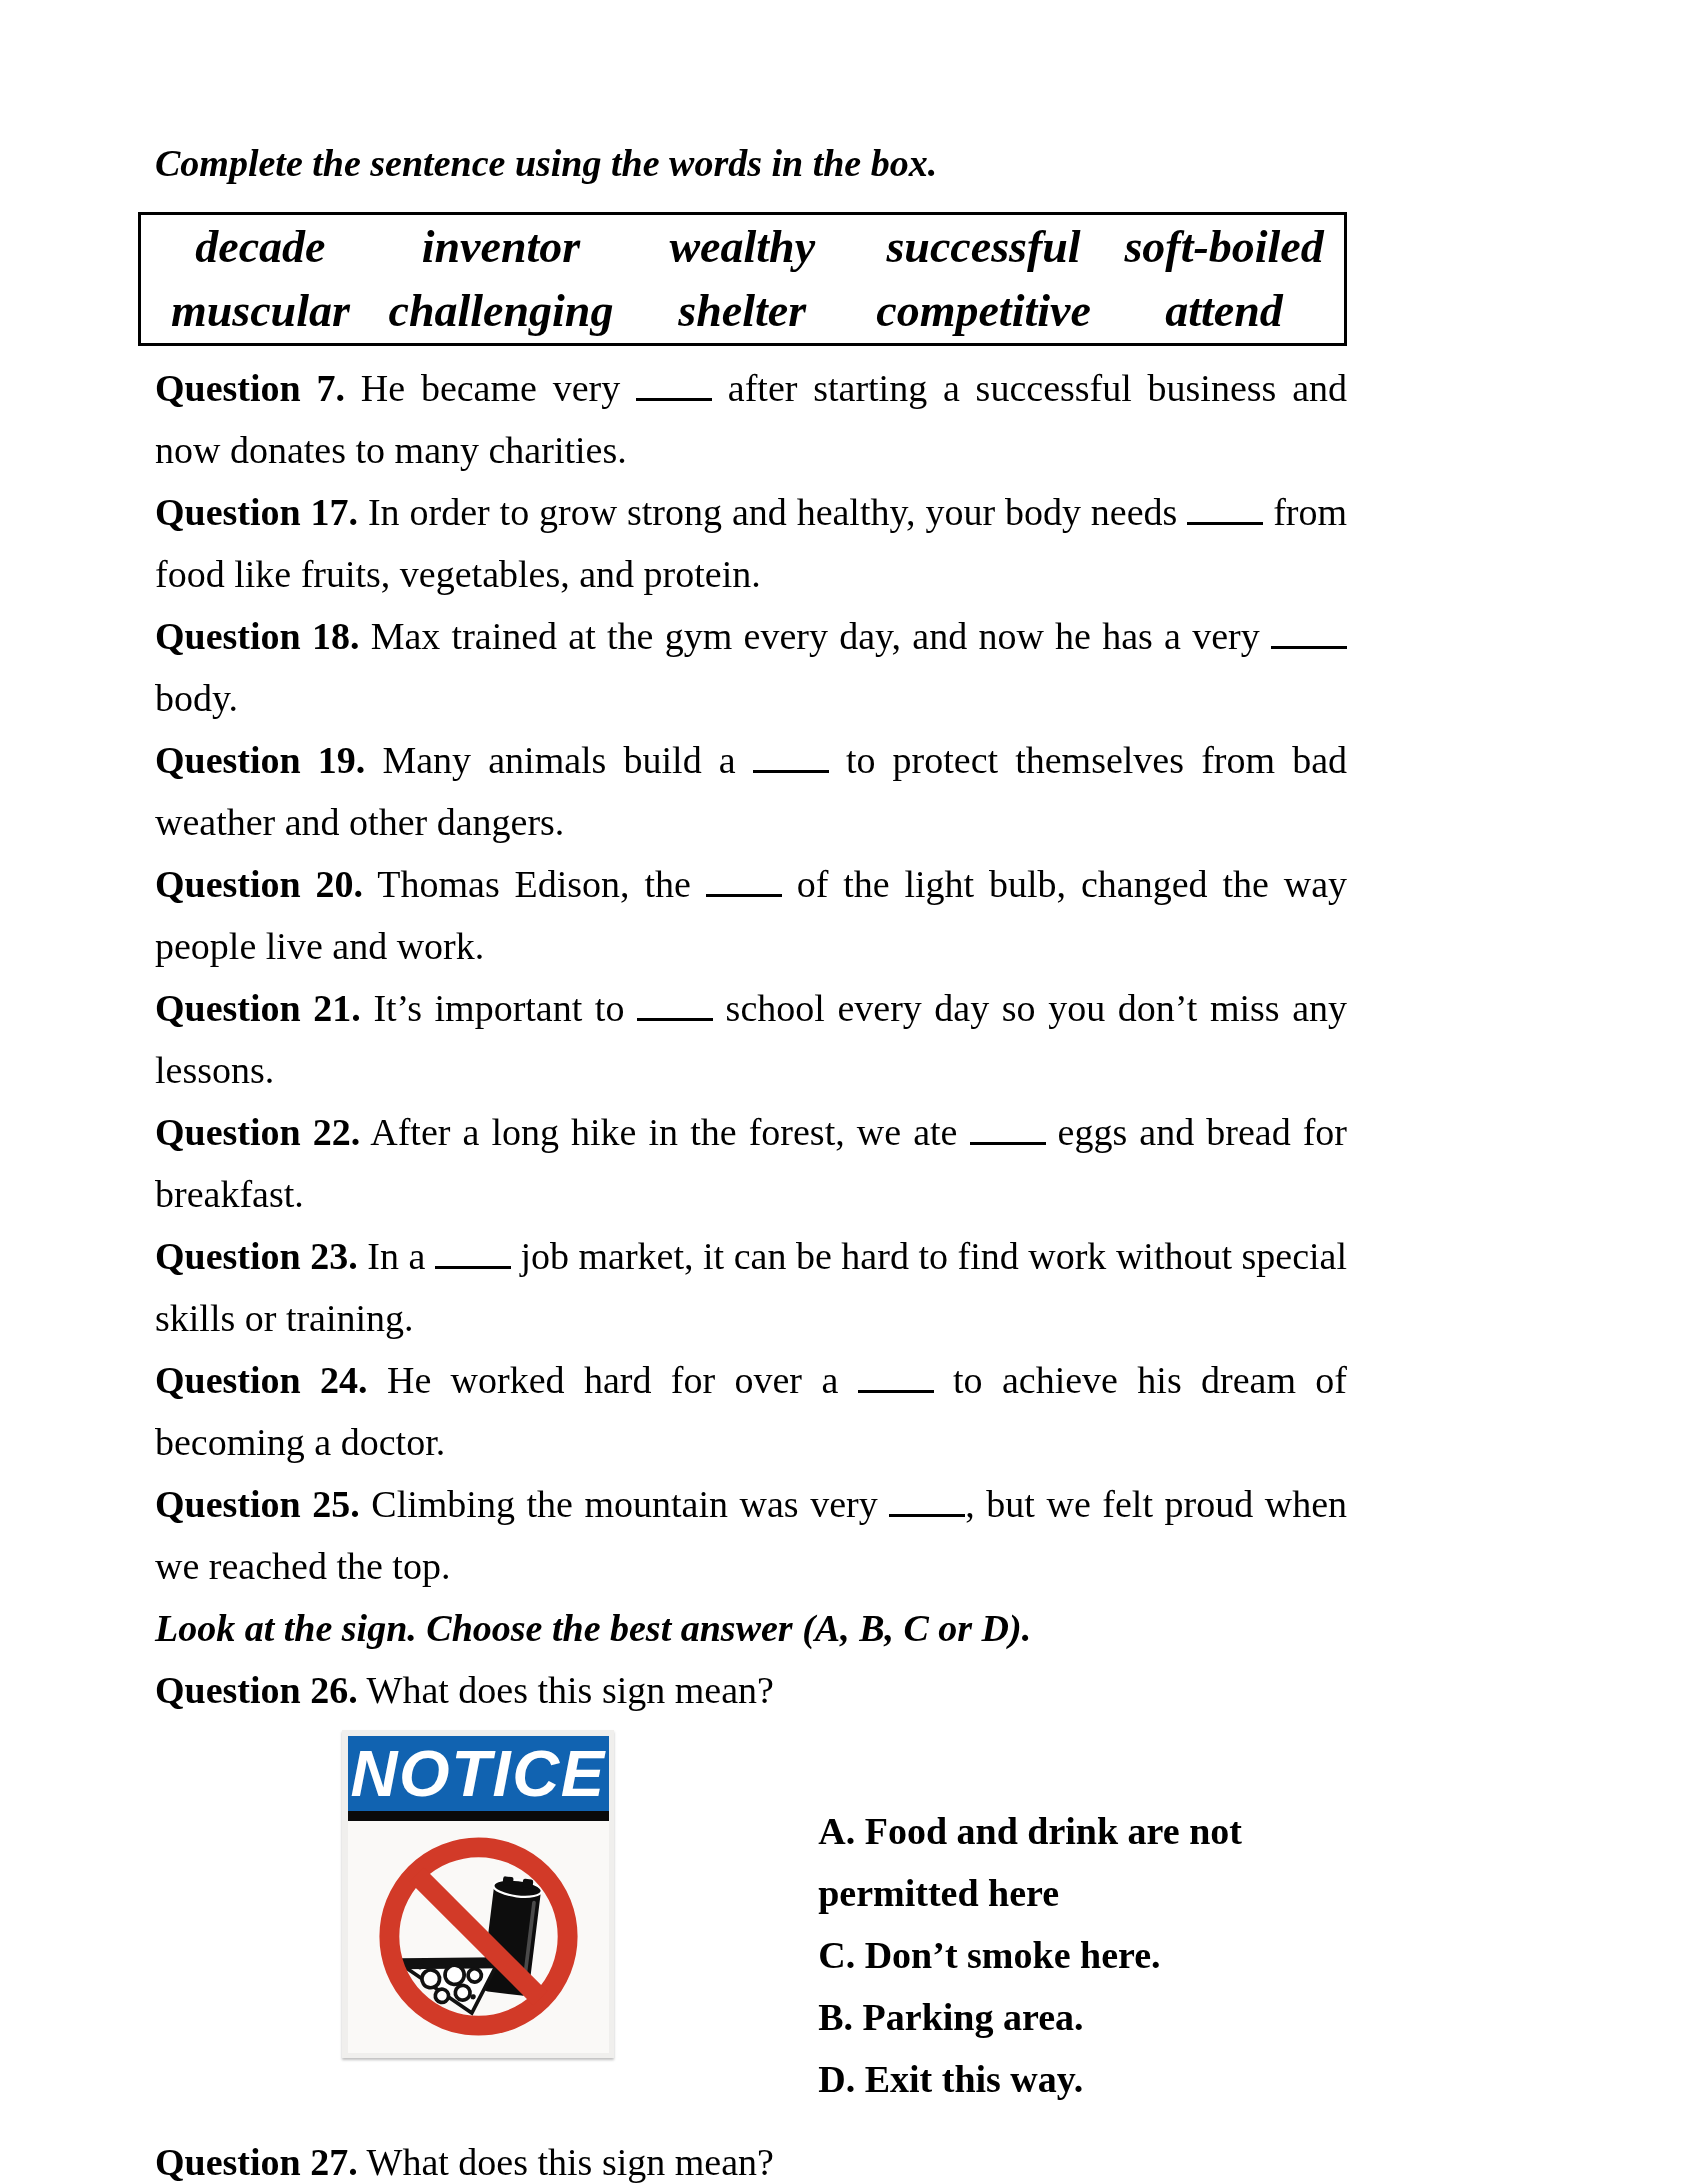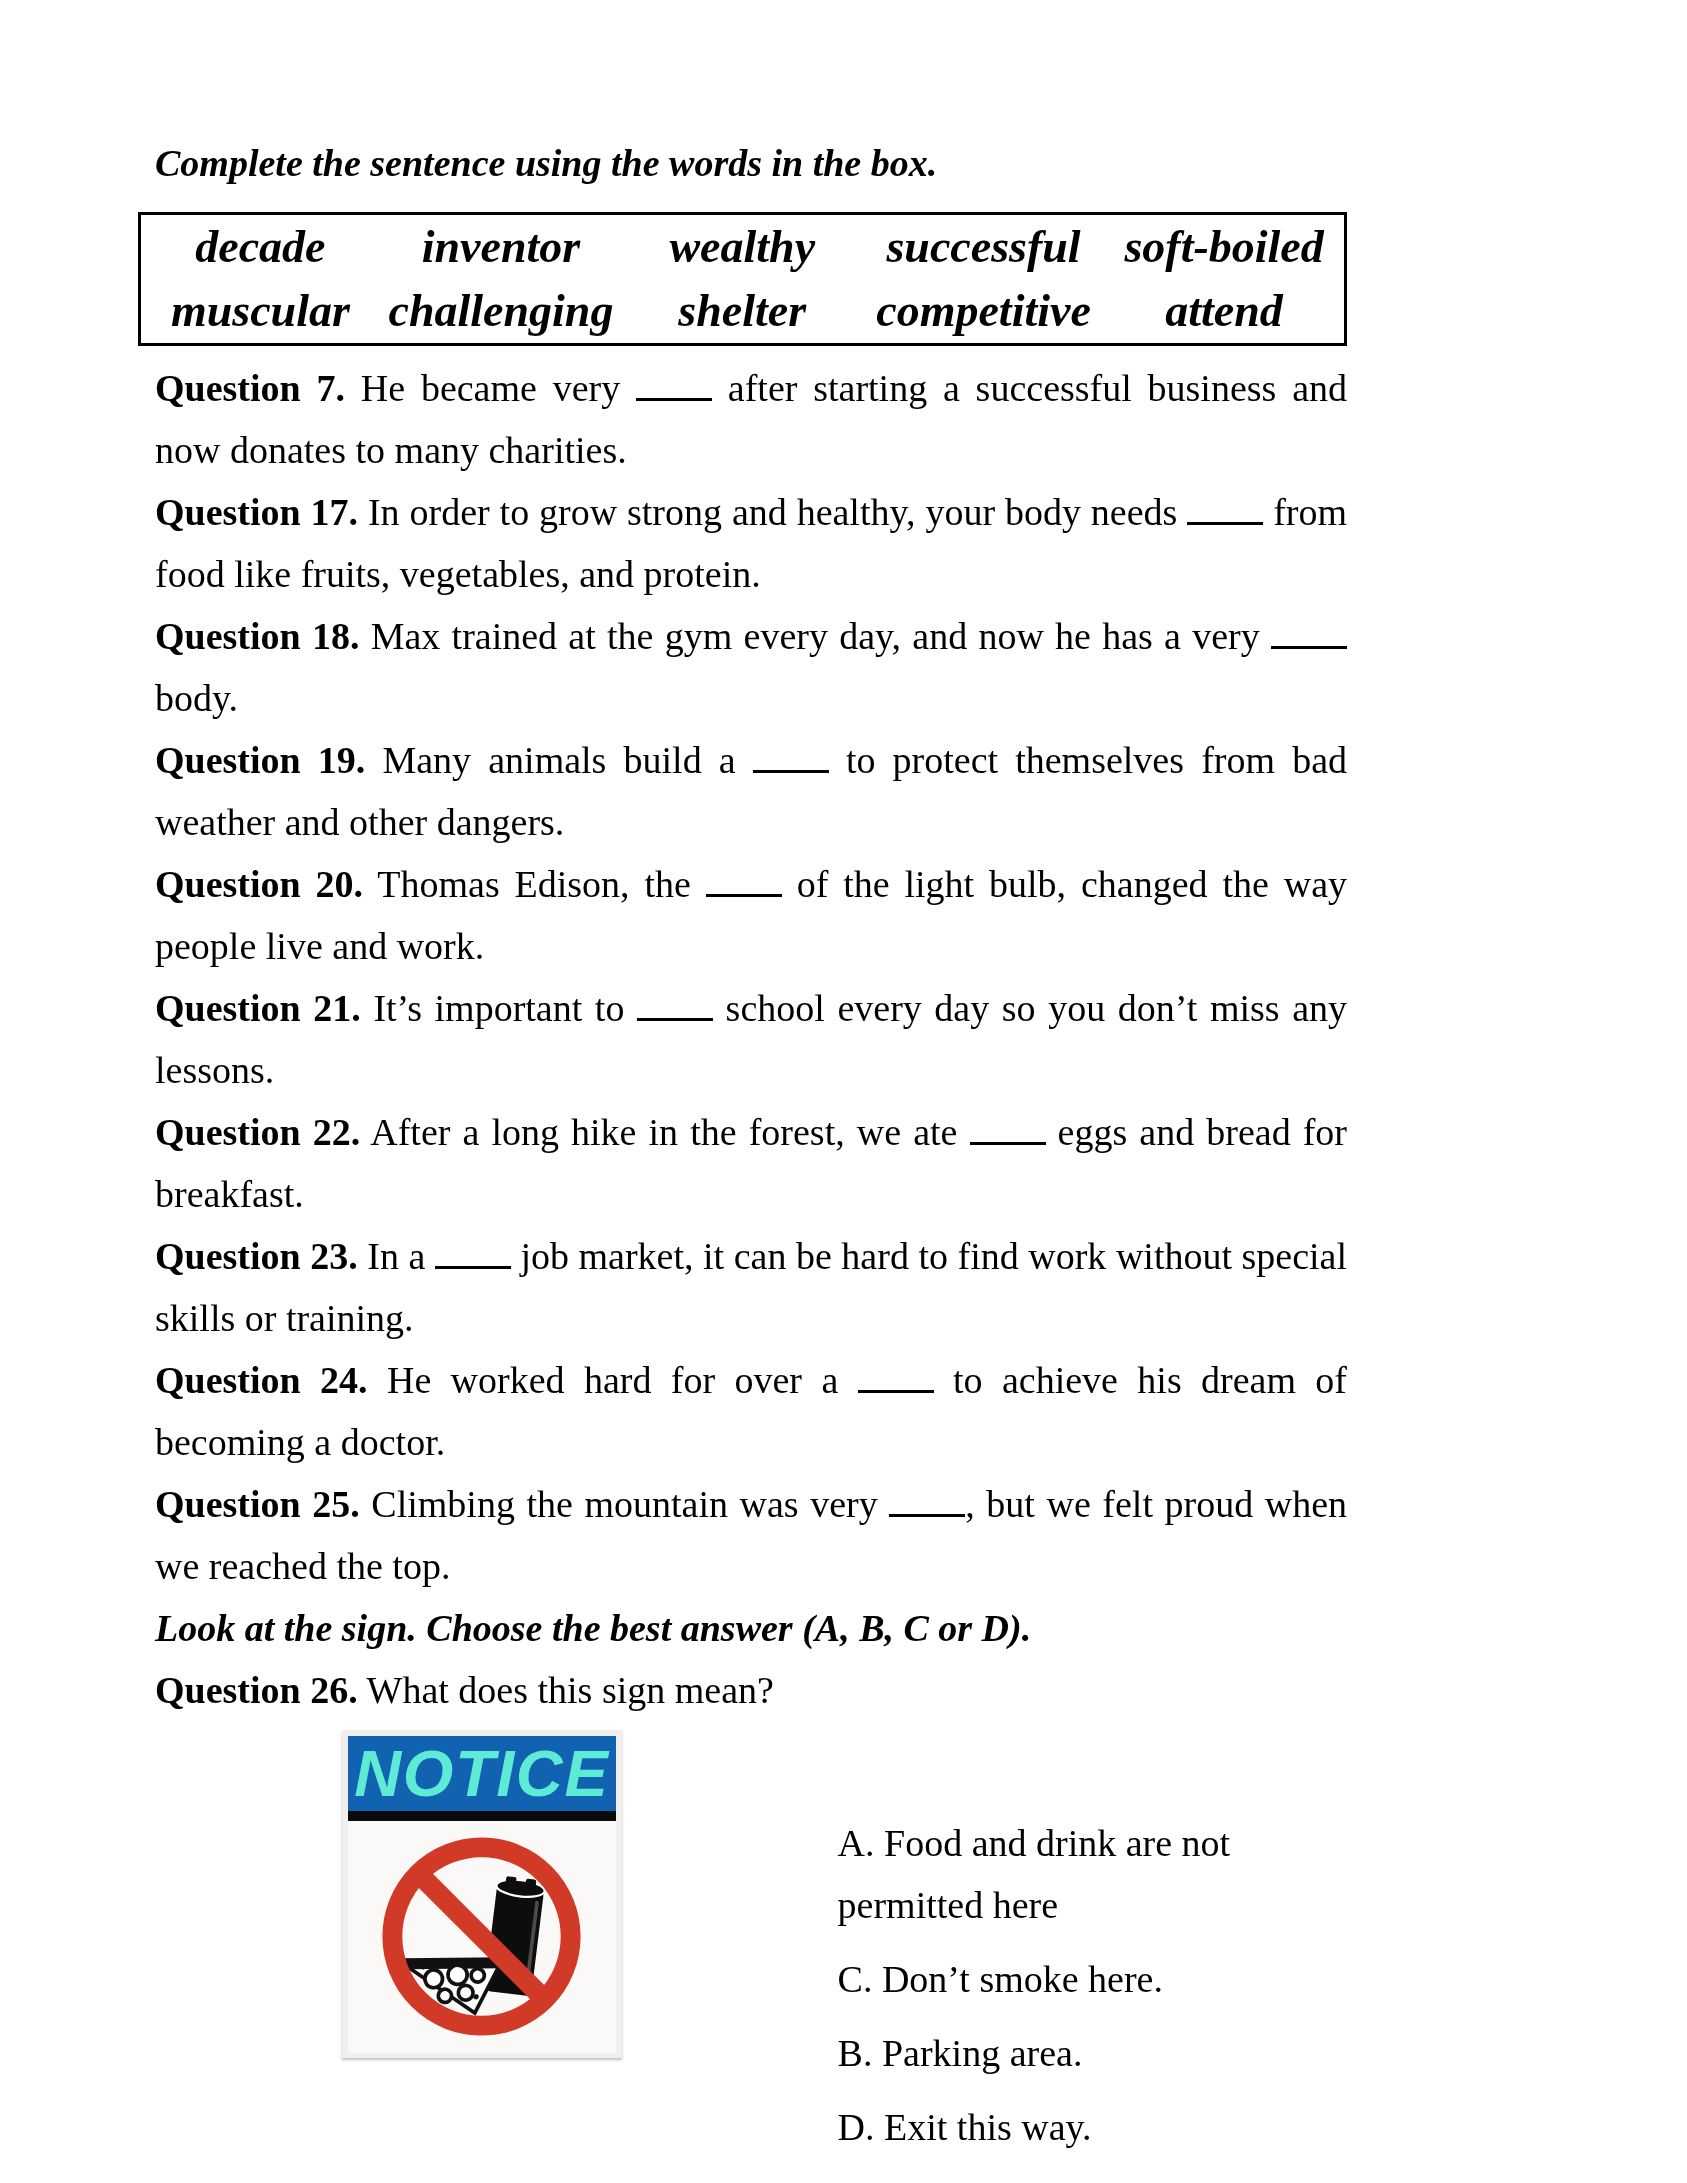--- a/index.html
+++ b/index.html
@@ -34,33 +34,33 @@
     display:inline-block;width:76px;height:0.92em;
     border-bottom:3.2px solid #000;
   }
   .sign-row{display:flex;align-items:flex-start;margin:9.5px 0 20.6px 0;}
   .sign{
     width:344px;margin-left:187px;box-sizing:border-box;
     background:#f0efed;padding:5.6px 5.6px 4.8px 5.6px;
     box-shadow:0 1.6px 2.4px rgba(0,0,0,.25);
   }
   .sign-header{
-    height:75px;background:var(--notice-blue);color:#5eead4;
+    height:75px;background:var(--notice-blue);color:#ffffff;
     font-family:"Liberation Sans",sans-serif;font-weight:bold;font-style:italic;
     font-size:65px;line-height:75px;text-align:center;letter-spacing:1.6px;
   }
   .sign-bar{height:10.3px;background:#0a0a0a;}
   .sign-body{
     height:232px;background:#faf9f7;
     display:flex;align-items:center;justify-content:center;
   }
   .sign-body svg{width:221px;height:221px;}
   .prohibit{stroke:var(--prohibit);}
   .options{margin-left:204px;padding-top:70px;}
-  .option{margin:12px;}
+  .option{margin:0;font-weight:bold;}
   .q27{margin-top:19px;}
 </style>
 </head>
 <body>
 
 <div class="page">
 
   <p class="fill-heading">Complete the sentence using the words in the box.</p>
 
   <table class="word-box">

